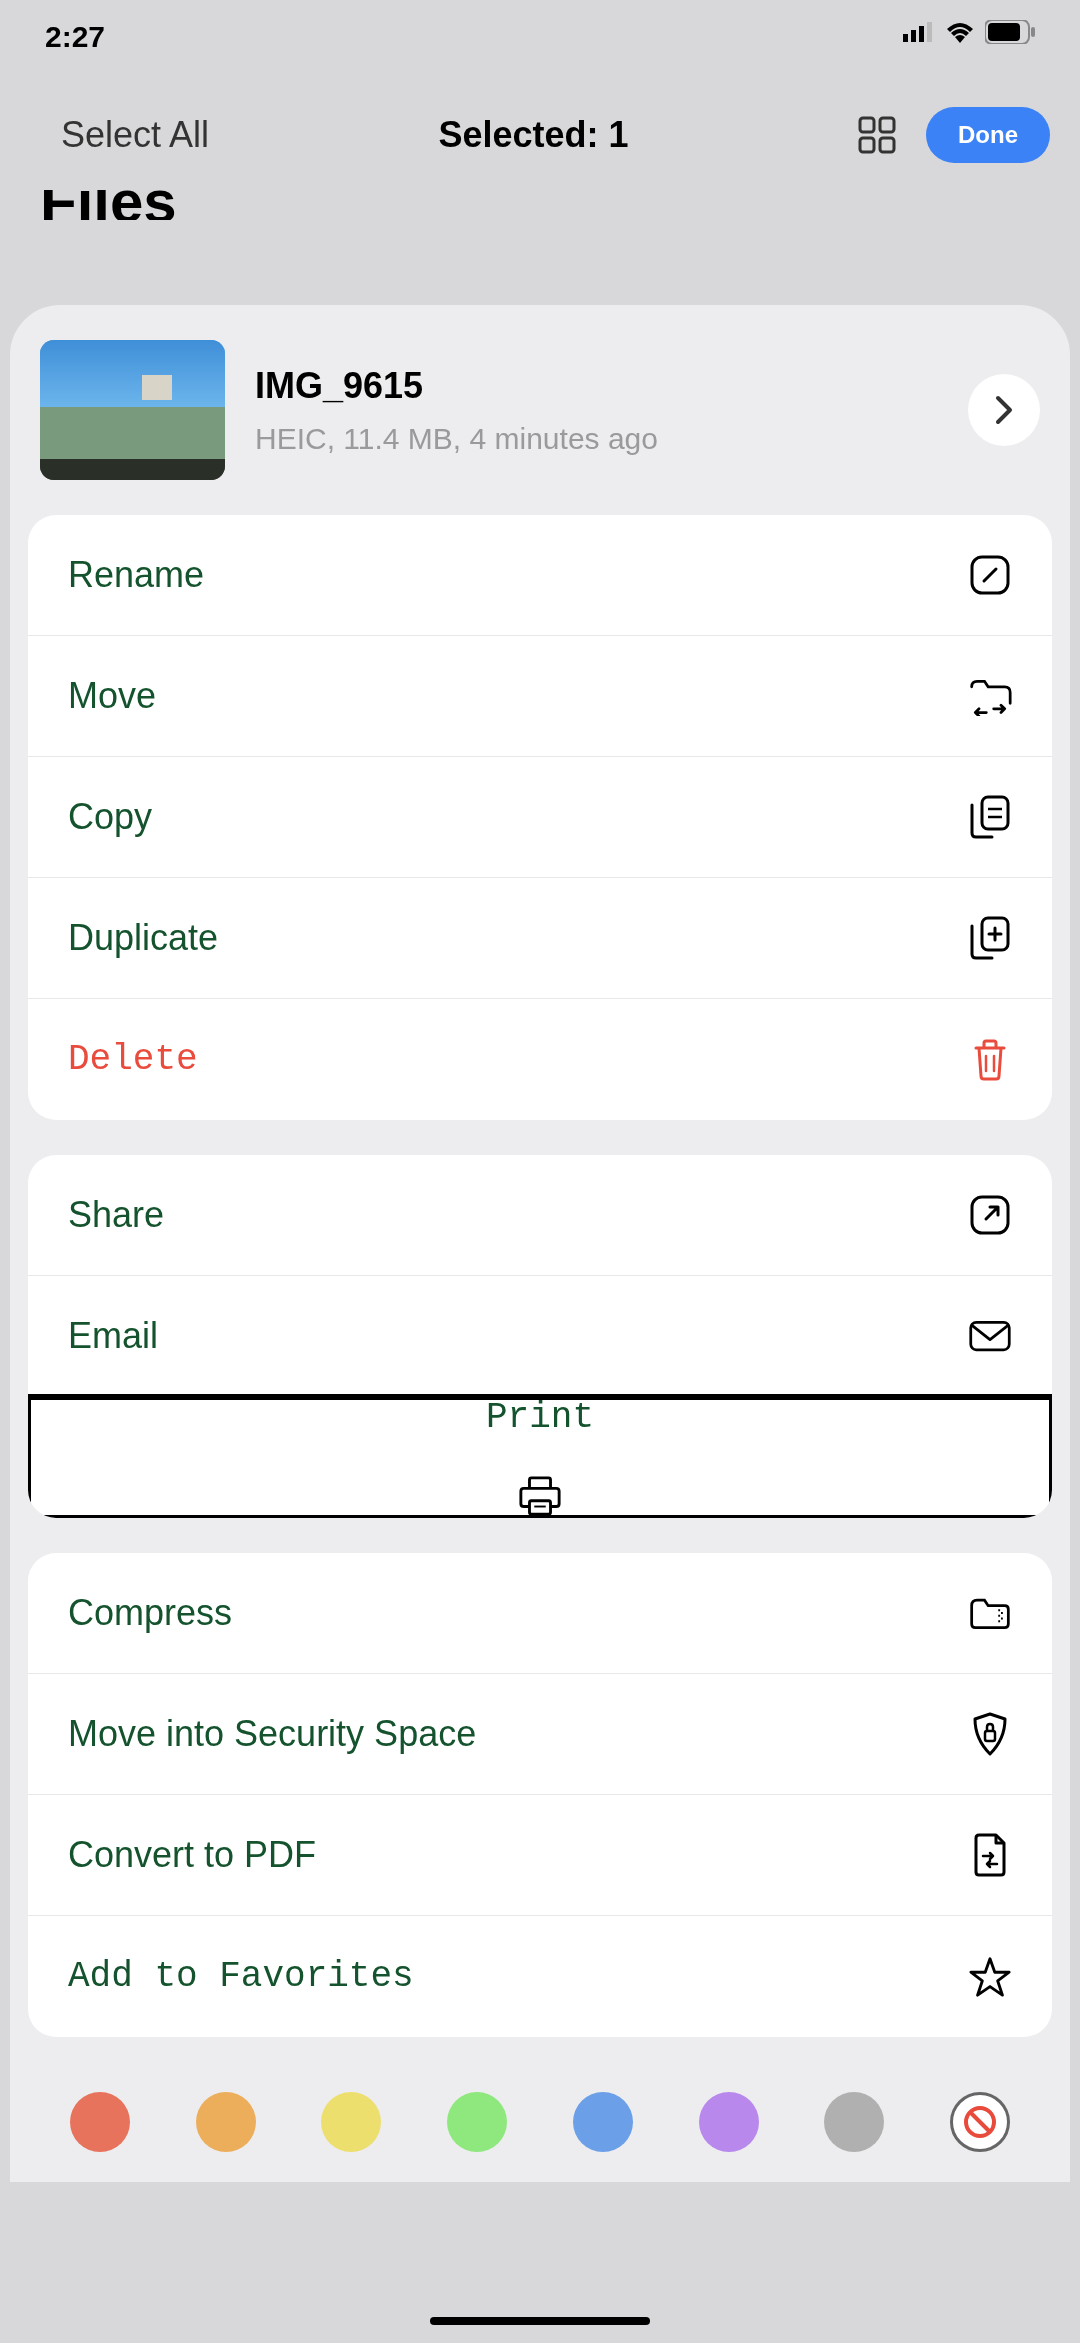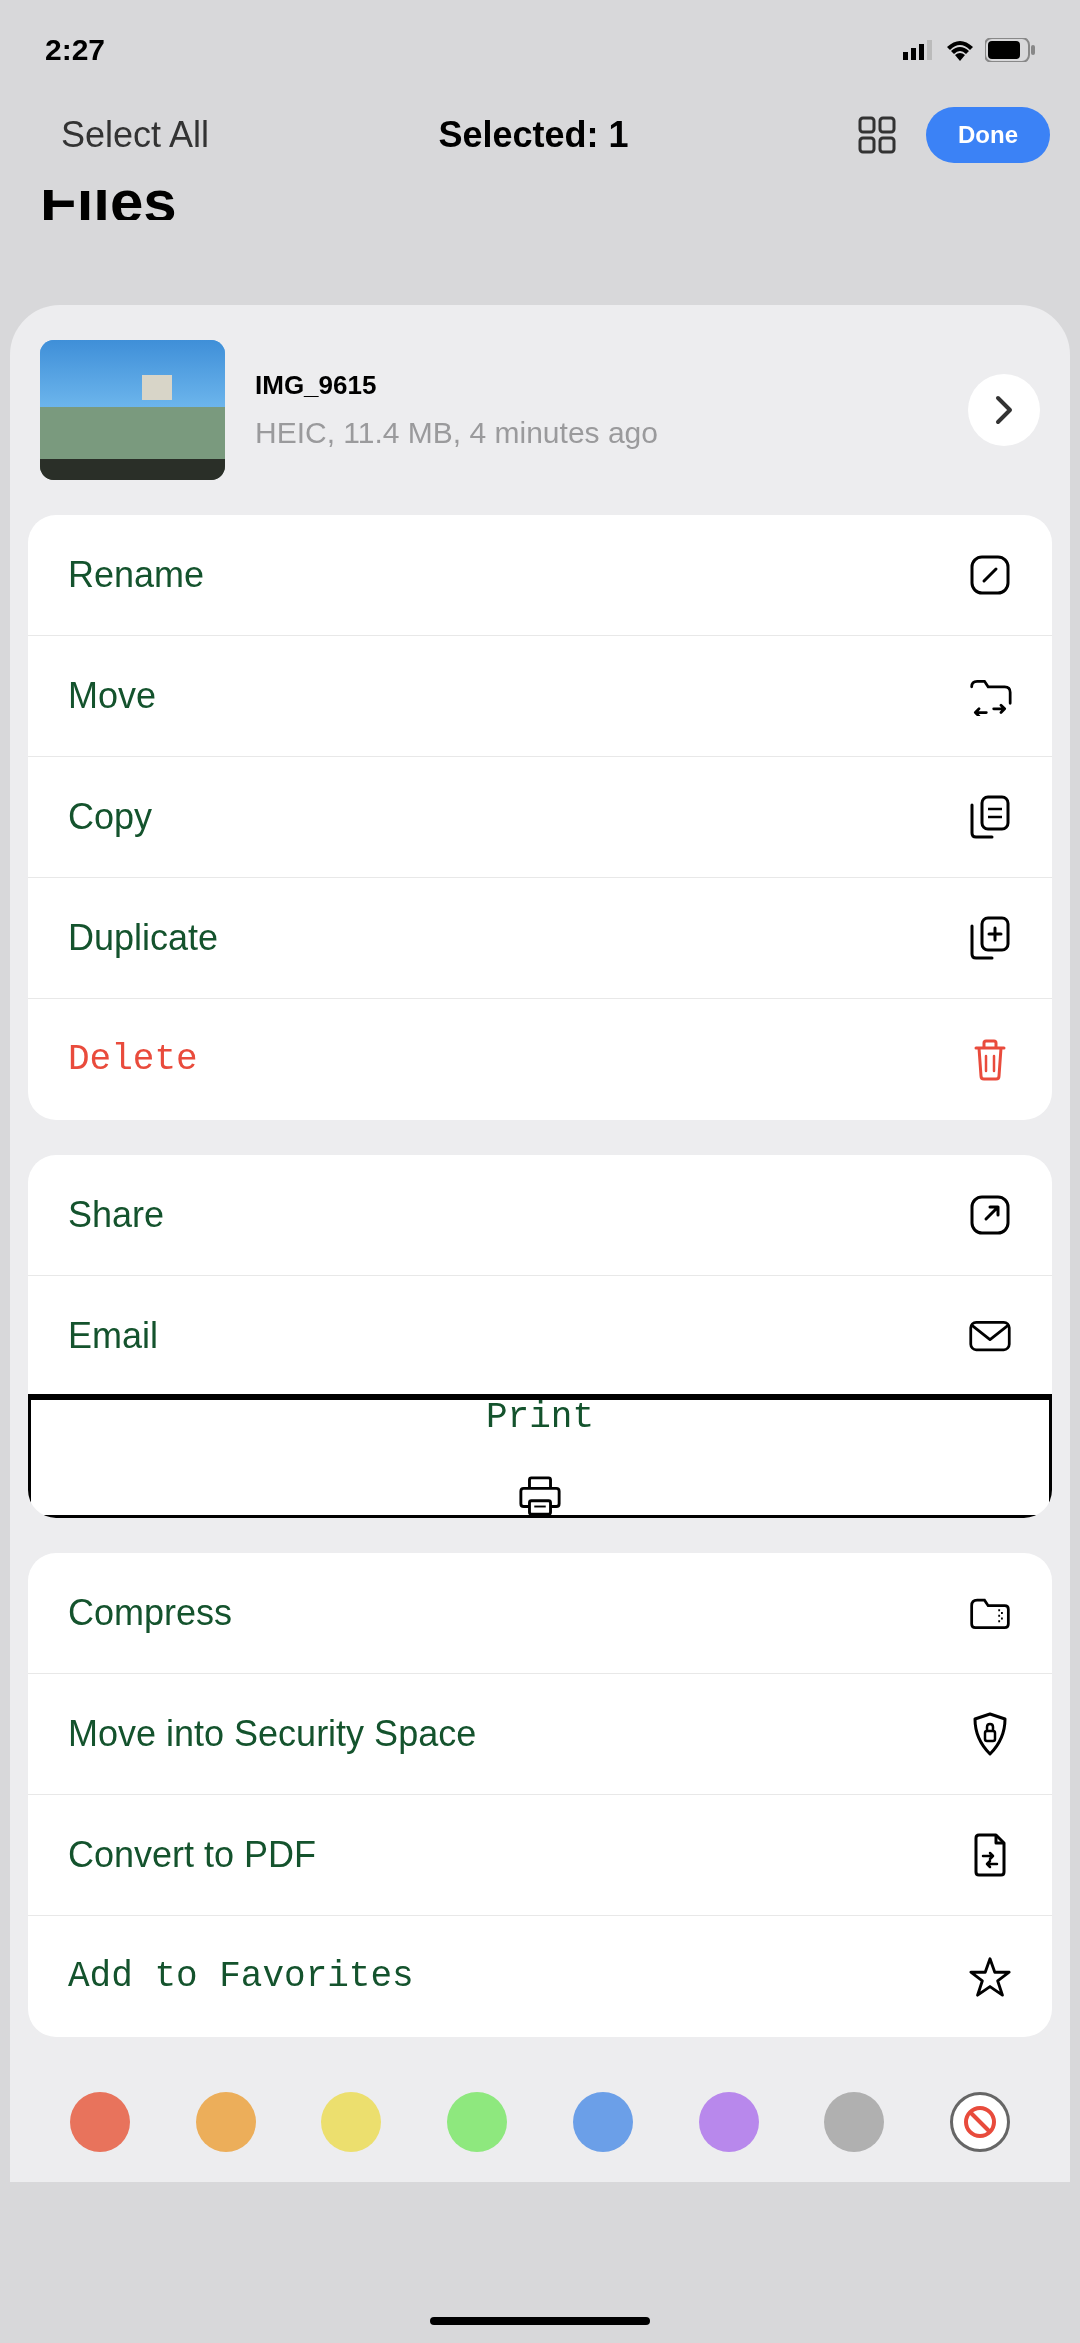--- a/index.html
+++ b/index.html
@@ -8,21 +8,21 @@
       background: #d8d8da;
       width: 1080px;
       height: 2343px;
       position: relative;
       overflow: hidden;
     }
     .status-bar {
       height: 80px;
       display: flex;
       justify-content: space-between;
-      align-items: center;
+      align-items: flex-start;
       padding: 20px 45px 0;
     }
     .status-time {
       font-size: 30px;
       font-weight: 700;
       color: #000;
     }
     .status-icons {
       display: flex;
       gap: 10px;
@@ -95,21 +95,21 @@
       background: linear-gradient(to bottom, #4a9de8 0%, #5ba8ea 45%, #8a9288 48%, #6b8a6e 70%, #4a5048 100%);
       position: relative;
       overflow: hidden;
     }
     .thumb-sky { position: absolute; top: 0; left: 0; right: 0; height: 48%; background: linear-gradient(#3f8fd8, #6cb5ec); }
     .thumb-water { position: absolute; top: 48%; left: 0; right: 0; bottom: 15%; background: #7a9a7e; }
     .thumb-bottom { position: absolute; bottom: 0; left: 0; right: 0; height: 15%; background: #2a2f28; }
     .thumb-building { position: absolute; top: 25%; left: 55%; width: 30px; height: 25px; background: #d8d5c8; }
     .file-info { flex: 1; }
     .file-name {
-      font-size: 26px;
+      font-size: 36px;
       font-weight: 600;
       color: #000;
       margin-bottom: 15px;
     }
     .file-meta {
       font-size: 30px;
       color: #9a9a9c;
     }
     .chevron-btn {
       width: 72px;

